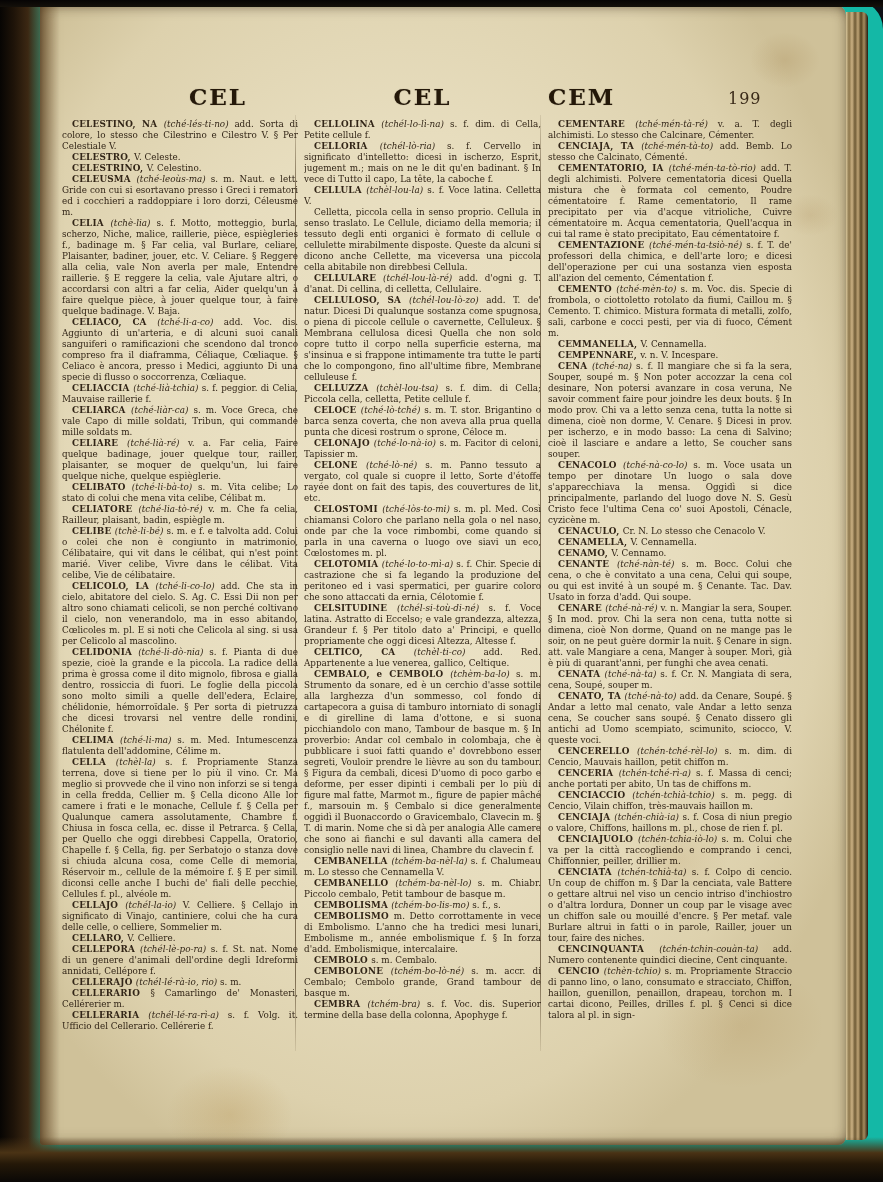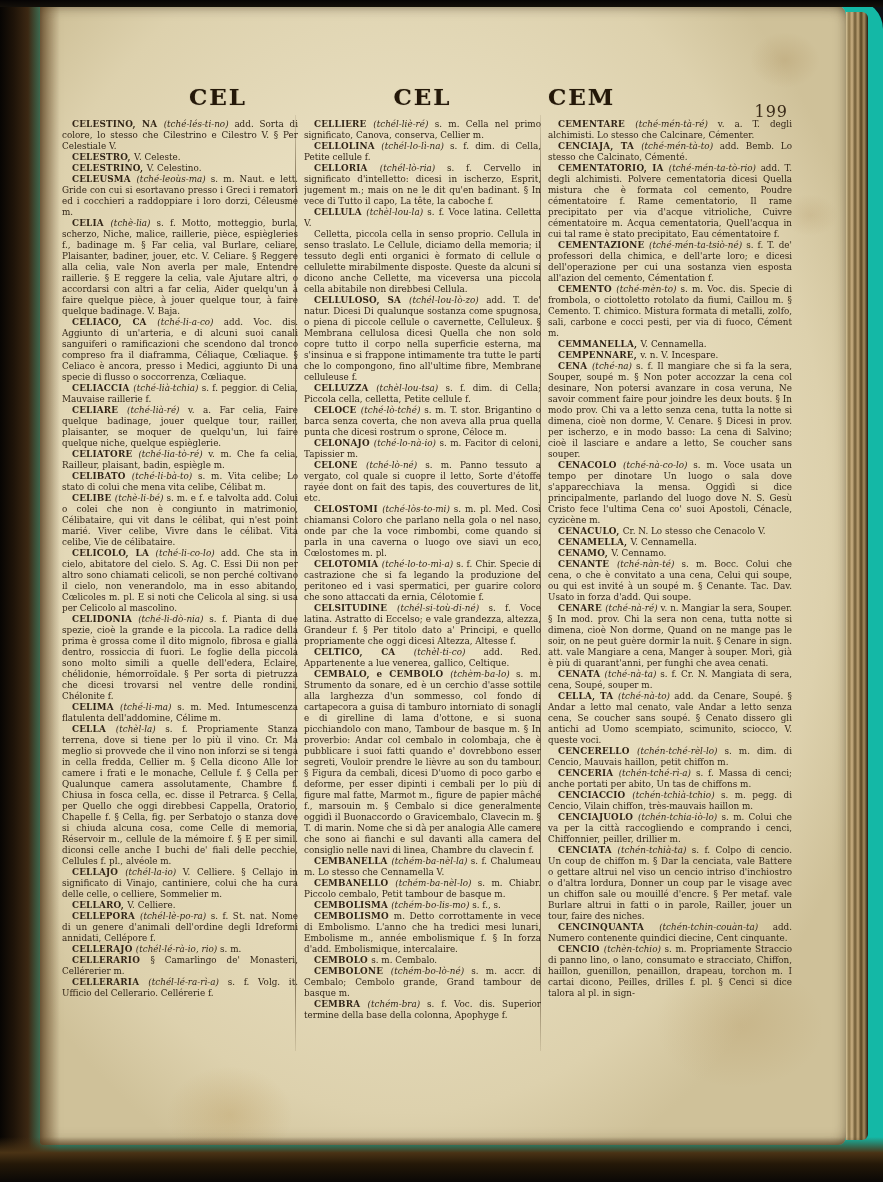--- a/index.html
+++ b/index.html
@@ -47,21 +47,21 @@
   
   .header-row{position:absolute;left:0;top:78px;width:806px;height:34px;z-index:5;}
   .col-letters{
     position:absolute;top:0;font-weight:bold;font-size:23px;letter-spacing:2px;color:#241809;
     text-shadow:0 0 1px rgba(36,24,9,.4);
   }
   .hdr1{left:60px;width:236px;text-align:center;}
   .hdr2{left:264px;width:237px;text-align:center;}
   .hdr3{left:508px;width:244px;}
   .pageno{
-    position:absolute;left:688px;top:19px;width:60px;text-align:right;
+    position:absolute;left:688px;top:6px;width:60px;text-align:left;
     font-size:16px;color:#3a2a18;letter-spacing:1px;
   }
   
   .col{
     position:absolute;top:114px;height:928px;overflow:hidden;
     font-size:8.8px;line-height:11px;color:#322517;
     text-align:justify;z-index:5;
   }
   .col1{left:22px;width:236px;}
   .col2{left:264px;width:237px;}
@@ -96,41 +96,42 @@
     <div class="separator sep2"></div>
 
     <div class="col col1">
         <p class="entry"><span class="hw">CELESTINO, NA </span><span class="pron">(tché-lés-ti-no) </span>add. Sorta di colore, lo stesso che Cilestrino e Cilestro V. § Per Celestiale V.</p>
         <p class="entry"><span class="hw">CELESTRO, </span>V. Celeste.</p>
         <p class="entry"><span class="hw">CELESTRINO, </span>V. Celestino.</p>
         <p class="entry"><span class="hw">CELEUSMA </span><span class="pron">(tché-leoùs-ma) </span>s. m. Naut. e lett. Gride con cui si esortavano presso i Greci i rematori ed i cocchieri a raddoppiare i loro dorzi, Céleusme m.</p>
         <p class="entry"><span class="hw">CELIA </span><span class="pron">(tchè-lia) </span>s. f. Motto, motteggio, burla, scherzo, Niche, malice, raillerie, pièce, espiègleries f., badinage m. § Far celia, val Burlare, celiare, Plaisanter, badiner, jouer, etc. V. Celiare. § Reggere alla celia, vale Non averla per male, Entendre raillerie. § E reggere la celia, vale Ajutare altri, o accordarsi con altri a far celia, Aider quelqu'un à faire quelque pièce, à jouer quelque tour, à faire quelque badinage. V. Baja.</p>
         <p class="entry"><span class="hw">CELIACO, CA </span><span class="pron">(tché-li-a-co) </span>add. Voc. dis. Aggiunto di un'arteria, e di alcuni suoi canali sanguiferi o ramificazioni che scendono dal tronco compreso fra il diaframma, Céliaque, Cœliaque. § Celiaco è ancora, presso i Medici, aggiunto Di una specie di flusso o soccorrenza, Cœliaque.</p>
         <p class="entry"><span class="hw">CELIACCIA </span><span class="pron">(tché-lià-tchia) </span>s. f. peggior. di Celia, Mauvaise raillerie f.</p>
+        <p class="entry"><span class="hw">CELIARCA </span><span class="pron">(tché-liàr-ca) </span>s. m. Voce Greca, che vale Capo di mille soldati, Tribun, qui commande mille soldats m.</p>
         <p class="entry"><span class="hw">CELIARE </span><span class="pron">(tché-lià-ré) </span>v. a. Far celia, Faire quelque badinage, jouer quelque tour, railler, plaisanter, se moquer de quelqu'un, lui faire quelque niche, quelque espièglerie.</p>
+        <p class="entry"><span class="hw">CELIBATO </span><span class="pron">(tché-li-bà-to) </span>s. m. Vita celibe; Lo stato di colui che mena vita celibe, Célibat m.</p>
         <p class="entry"><span class="hw">CELIATORE </span><span class="pron">(tché-lia-tò-ré) </span>v. m. Che fa celia, Railleur, plaisant, badin, espiègle m.</p>
-        <p class="entry"><span class="hw">CELIBATO </span><span class="pron">(tché-li-bà-to) </span>s. m. Vita celibe; Lo stato di colui che mena vita celibe, Célibat m.</p>
         <p class="entry"><span class="hw">CELIBE </span><span class="pron">(tchè-li-bé) </span>s. m. e f. e talvolta add. Colui o colei che non è congiunto in matrimonio, Célibataire, qui vit dans le célibat, qui n'est point marié. Viver celibe, Vivre dans le célibat. Vita celibe, Vie de célibataire.</p>
         <p class="entry"><span class="hw">CELICOLO, LA </span><span class="pron">(tché-li-co-lo) </span>add. Che sta in cielo, abitatore del cielo. S. Ag. C. Essi Dii non per altro sono chiamati celicoli, se non perché coltivano il cielo, non venerandolo, ma in esso abitando, Cœlicoles m. pl. E si noti che Celicola al sing. si usa per Celicolo al mascolino.</p>
         <p class="entry"><span class="hw">CELIDONIA </span><span class="pron">(tché-li-dò-nia) </span>s. f. Pianta di due spezie, cioè la grande e la piccola. La radice della prima è grossa come il dito mignolo, fibrosa e gialla dentro, rossiccia di fuori. Le foglie della piccola sono molto simili a quelle dell'edera, Eclaire, chélidonie, hémorroïdale. § Per sorta di pietruzza che dicesi trovarsi nel ventre delle rondini, Chélonite f.</p>
         <p class="entry"><span class="hw">CELIMA </span><span class="pron">(tché-li-ma) </span>s. m. Med. Intumescenza flatulenta dell'addomine, Célime m.</p>
         <p class="entry"><span class="hw">CELLA </span><span class="pron">(tchèl-la) </span>s. f. Propriamente Stanza terrena, dove si tiene per lo più il vino. Cr. Ma meglio si provvede che il vino non inforzi se si tenga in cella fredda, Cellier m. § Cella dicono Alle lor camere i frati e le monache, Cellule f. § Cella per Qualunque camera assolutamente, Chambre f. Chiusa in fosca cella, ec. disse il Petrarca. § Cella, per Quello che oggi direbbesi Cappella, Oratorio, Chapelle f. § Cella, fig. per Serbatojo o stanza dove si chiuda alcuna cosa, come Celle di memoria, Réservoir m., cellule de la mémoire f. § E per simil. diconsi celle anche I buchi de' fiali delle pecchie, Cellules f. pl., alvéole m.</p>
         <p class="entry"><span class="hw">CELLAJO </span><span class="pron">(tchél-la-io) </span>V. Celliere. § Cellajo in significato di Vinajo, cantiniere, colui che ha cura delle celle, o celliere, Sommelier m.</p>
         <p class="entry"><span class="hw">CELLARO, </span>V. Celliere.</p>
         <p class="entry"><span class="hw">CELLEPORA </span><span class="pron">(tchél-lè-po-ra) </span>s. f. St. nat. Nome di un genere d'animali dell'ordine degli Idreformi annidati, Cellépore f.</p>
         <p class="entry"><span class="hw">CELLERAJO </span><span class="pron">(tchél-lé-rà-io, rio) </span>s. m.</p>
         <p class="entry"><span class="hw">CELLERARIO </span>§ Camarlingo de' Monasteri, Cellérerier m.</p>
         <p class="entry"><span class="hw">CELLERARIA </span><span class="pron">(tchél-lé-ra-rì-a) </span>s. f. Volg. it. Ufficio del Cellerario. Cellérerie f.</p>
       </div>
     <div class="col col2">
-        <p class="entry"><span class="hw">CELLIERE </span><span class="pron">(tchél-liè-ré) </span>s. m. Cella nel primo significato, Canova, conserva, Cellier m.</p>
         <p class="entry"><span class="hw">CELLOLINA </span><span class="pron">(tchél-lo-lì-na) </span>s. f. dim. di Cella, Petite cellule f.</p>
         <p class="entry"><span class="hw">CELLORIA </span><span class="pron">(tchél-lò-ria) </span>s. f. Cervello in significato d'intelletto: dicesi in ischerzo, Esprit, jugement m.; mais on ne le dit qu'en badinant. § In vece di Tutto il capo, La tête, la caboche f.</p>
         <p class="entry"><span class="hw">CELLULA </span><span class="pron">(tchèl-lou-la) </span>s. f. Voce latina. Celletta V.</p>
         <p class="entry">Celletta, piccola cella in senso proprio. Cellula in senso traslato. Le Cellule, diciamo della memoria; il tessuto degli enti organici è formato di cellule o cellulette mirabilmente disposte. Queste da alcuni si dicono anche Cellette, ma viceversa una piccola cella abitabile non direbbesi Cellula.</p>
+        <p class="entry"><span class="hw">CELLULARE </span><span class="pron">(tchél-lou-là-ré) </span>add. d'ogni g. T. d'anat. Di cellina, di celletta, Cellulaire.</p>
         <p class="entry"><span class="hw">CELLULOSO, SA </span><span class="pron">(tchél-lou-lò-zo) </span>add. T. de' natur. Dicesi Di qualunque sostanza come spugnosa, o piena di piccole cellule o cavernette, Celluleux. § Membrana cellulosa dicesi Quella che non solo copre tutto il corpo nella superficie esterna, ma s'insinua e si frappone intimamente tra tutte le parti che lo compongono, fino all'ultime fibre, Membrane celluleuse f.</p>
         <p class="entry"><span class="hw">CELLUZZA </span><span class="pron">(tchèl-lou-tsa) </span>s. f. dim. di Cella; Piccola cella, celletta, Petite cellule f.</p>
         <p class="entry"><span class="hw">CELOCE </span><span class="pron">(tché-lò-tché) </span>s. m. T. stor. Brigantino o barca senza coverta, che non aveva alla prua quella punta che dicesi rostrum o sprone, Céloce m.</p>
         <p class="entry"><span class="hw">CELONAJO </span><span class="pron">(tché-lo-nà-io) </span>s. m. Facitor di celoni, Tapissier m.</p>
         <p class="entry"><span class="hw">CELONE </span><span class="pron">(tché-lò-né) </span>s. m. Panno tessuto a vergato, col quale si cuopre il letto, Sorte d'étoffe rayée dont on fait des tapis, des couvertures de lit, etc.</p>
         <p class="entry"><span class="hw">CELOSTOMI </span><span class="pron">(tché-lòs-to-mi) </span>s. m. pl. Med. Così chiamansi Coloro che parlano nella gola o nel naso, onde par che la voce rimbombi, come quando si parla in una caverna o luogo ove siavi un eco, Cœlostomes m. pl.</p>
         <p class="entry"><span class="hw">CELOTOMIA </span><span class="pron">(tché-lo-to-mì-a) </span>s. f. Chir. Specie di castrazione che si fa legando la produzione del peritoneo ed i vasi spermatici, per guarire coloro che sono attaccati da ernia, Célotomie f.</p>
         <p class="entry"><span class="hw">CELSITUDINE </span><span class="pron">(tchél-si-toù-di-né) </span>s. f. Voce latina. Astratto di Eccelso; e vale grandezza, altezza, Grandeur f. § Per titolo dato a' Principi, e quello propriamente che oggi dicesi Altezza, Altesse f.</p>
         <p class="entry"><span class="hw">CELTICO, CA </span><span class="pron">(tchèl-ti-co) </span>add. Red. Appartenente a lue venerea, gallico, Celtique.</p>
         <p class="entry"><span class="hw">CEMBALO, e CEMBOLO </span><span class="pron">(tchèm-ba-lo) </span>s. m. Strumento da sonare, ed è un cerchio d'asse sottile alla larghezza d'un sommesso, col fondo di cartapecora a guisa di tamburo intorniato di sonagli e di girelline di lama d'ottone, e si suona picchiandolo con mano, Tambour de basque m. § In proverbio: Andar col cembalo in colombaja, che è pubblicare i suoi fatti quando e' dovrebbono esser segreti, Vouloir prendre le lièvre au son du tambour. § Figura da cembali, dicesi D'uomo di poco garbo e deforme, per esser dipinti i cembali per lo più di figure mal fatte, Marmot m., figure de papier mâché f., marsouin m. § Cembalo si dice generalmente oggidì il Buonaccordo o Gravicembalo, Clavecin m. § T. di marin. Nome che si dà per analogia Alle camere che sono ai fianchi e sul davanti alla camera del consiglio nelle navi di linea, Chambre du clavecin f.</p>
@@ -151,24 +152,25 @@
         <p class="entry"><span class="hw">CEMMANELLA, </span>V. Cennamella.</p>
         <p class="entry"><span class="hw">CEMPENNARE, </span>v. n. V. Incespare.</p>
         <p class="entry"><span class="hw">CENA </span><span class="pron">(tché-na) </span>s. f. Il mangiare che si fa la sera, Souper, soupé m. § Non poter accozzar la cena col desinare, Non potersi avanzare in cosa veruna, Ne savoir comment faire pour joindre les deux bouts. § In modo prov. Chi va a letto senza cena, tutta la notte si dimena, cioè non dorme, V. Cenare. § Dicesi in prov. per ischerzo, e in modo basso: La cena di Salvino; cioè il lasciare e andare a letto, Se coucher sans souper.</p>
         <p class="entry"><span class="hw">CENACOLO </span><span class="pron">(tché-nà-co-lo) </span>s. m. Voce usata un tempo per dinotare Un luogo o sala dove s'apparecchiava la mensa. Oggidì si dice principalmente, parlando del luogo dove N. S. Gesù Cristo fece l'ultima Cena co' suoi Apostoli, Cénacle, cyzicène m.</p>
         <p class="entry"><span class="hw">CENACULO, </span>Cr. N. Lo stesso che Cenacolo V.</p>
         <p class="entry"><span class="hw">CENAMELLA, </span>V. Cennamella.</p>
         <p class="entry"><span class="hw">CENAMO, </span>V. Cennamo.</p>
         <p class="entry"><span class="hw">CENANTE </span><span class="pron">(tché-nàn-té) </span>s. m. Bocc. Colui che cena, o che è convitato a una cena, Celui qui soupe, ou qui est invité à un soupé m. § Cenante. Tac. Dav. Usato in forza d'add. Qui soupe.</p>
         <p class="entry"><span class="hw">CENARE </span><span class="pron">(tché-nà-ré) </span>v. n. Mangiar la sera, Souper. § In mod. prov. Chi la sera non cena, tutta notte si dimena, cioè Non dorme, Quand on ne mange pas le soir, on ne peut guère dormir la nuit. § Cenare in sign. att. vale Mangiare a cena, Manger à souper. Morì, già è più di quarant'anni, per funghi che avea cenati.</p>
         <p class="entry"><span class="hw">CENATA </span><span class="pron">(tché-nà-ta) </span>s. f. Cr. N. Mangiata di sera, cena, Soupé, souper m.</p>
-        <p class="entry"><span class="hw">CELLA, TA </span><span class="pron">(tché-nà-to) </span>add. da Cenare, Soupé. § Andar a letto mal cenato, vale Andar a letto senza cena, Se coucher sans soupé. § Cenato dissero gli antichi ad Uomo scempiato, scimunito, sciocco, V. queste voci.</p>
+        <p class="entry"><span class="hw">CENATO, TA </span><span class="pron">(tché-nà-to) </span>add. da Cenare, Soupé. § Andar a letto mal cenato, vale Andar a letto senza cena, Se coucher sans soupé. § Cenato dissero gli antichi ad Uomo scempiato, scimunito, sciocco, V. queste voci.</p>
         <p class="entry"><span class="hw">CENCERELLO </span><span class="pron">(tchén-tché-rèl-lo) </span>s. m. dim. di Cencio, Mauvais haillon, petit chiffon m.</p>
         <p class="entry"><span class="hw">CENCERIA </span><span class="pron">(tchén-tché-rì-a) </span>s. f. Massa di cenci; anche portati per abito, Un tas de chiffons m.</p>
         <p class="entry"><span class="hw">CENCIACCIO </span><span class="pron">(tchén-tchià-tchio) </span>s. m. pegg. di Cencio, Vilain chiffon, très-mauvais haillon m.</p>
+        <p class="entry"><span class="hw">CENCIAJA </span><span class="pron">(tchén-chià-ia) </span>s. f. Cosa di niun pregio o valore, Chiffons, haillons m. pl., chose de rien f. pl.</p>
         <p class="entry"><span class="hw">CENCIAJUOLO </span><span class="pron">(tchén-tchia-iò-lo) </span>s. m. Colui che va per la città raccogliendo e comprando i cenci, Chiffonnier, peiller, drillier m.</p>
         <p class="entry"><span class="hw">CENCIATA </span><span class="pron">(tchén-tchià-ta) </span>s. f. Colpo di cencio. Un coup de chiffon m. § Dar la cenciata, vale Battere o gettare altrui nel viso un cencio intriso d'inchiostro o d'altra lordura, Donner un coup par le visage avec un chiffon sale ou mouillé d'encre. § Per metaf. vale Burlare altrui in fatti o in parole, Railler, jouer un tour, faire des niches.</p>
         <p class="entry"><span class="hw">CENCINQUANTA </span><span class="pron">(tchén-tchin-couàn-ta) </span>add. Numero contenente quindici diecine, Cent cinquante.</p>
         <p class="entry"><span class="hw">CENCIO </span><span class="pron">(tchèn-tchio) </span>s. m. Propriamente Straccio di panno lino, o lano, consumato e stracciato, Chiffon, haillon, guenillon, penaillon, drapeau, torchon m. I cartai dicono, Peilles, drilles f. pl. § Cenci si dice talora al pl. in sign-</p>
       </div>
   </div>
 
   <div class="page-edges"></div>
   <div class="band-bottom"></div>
 </div>

